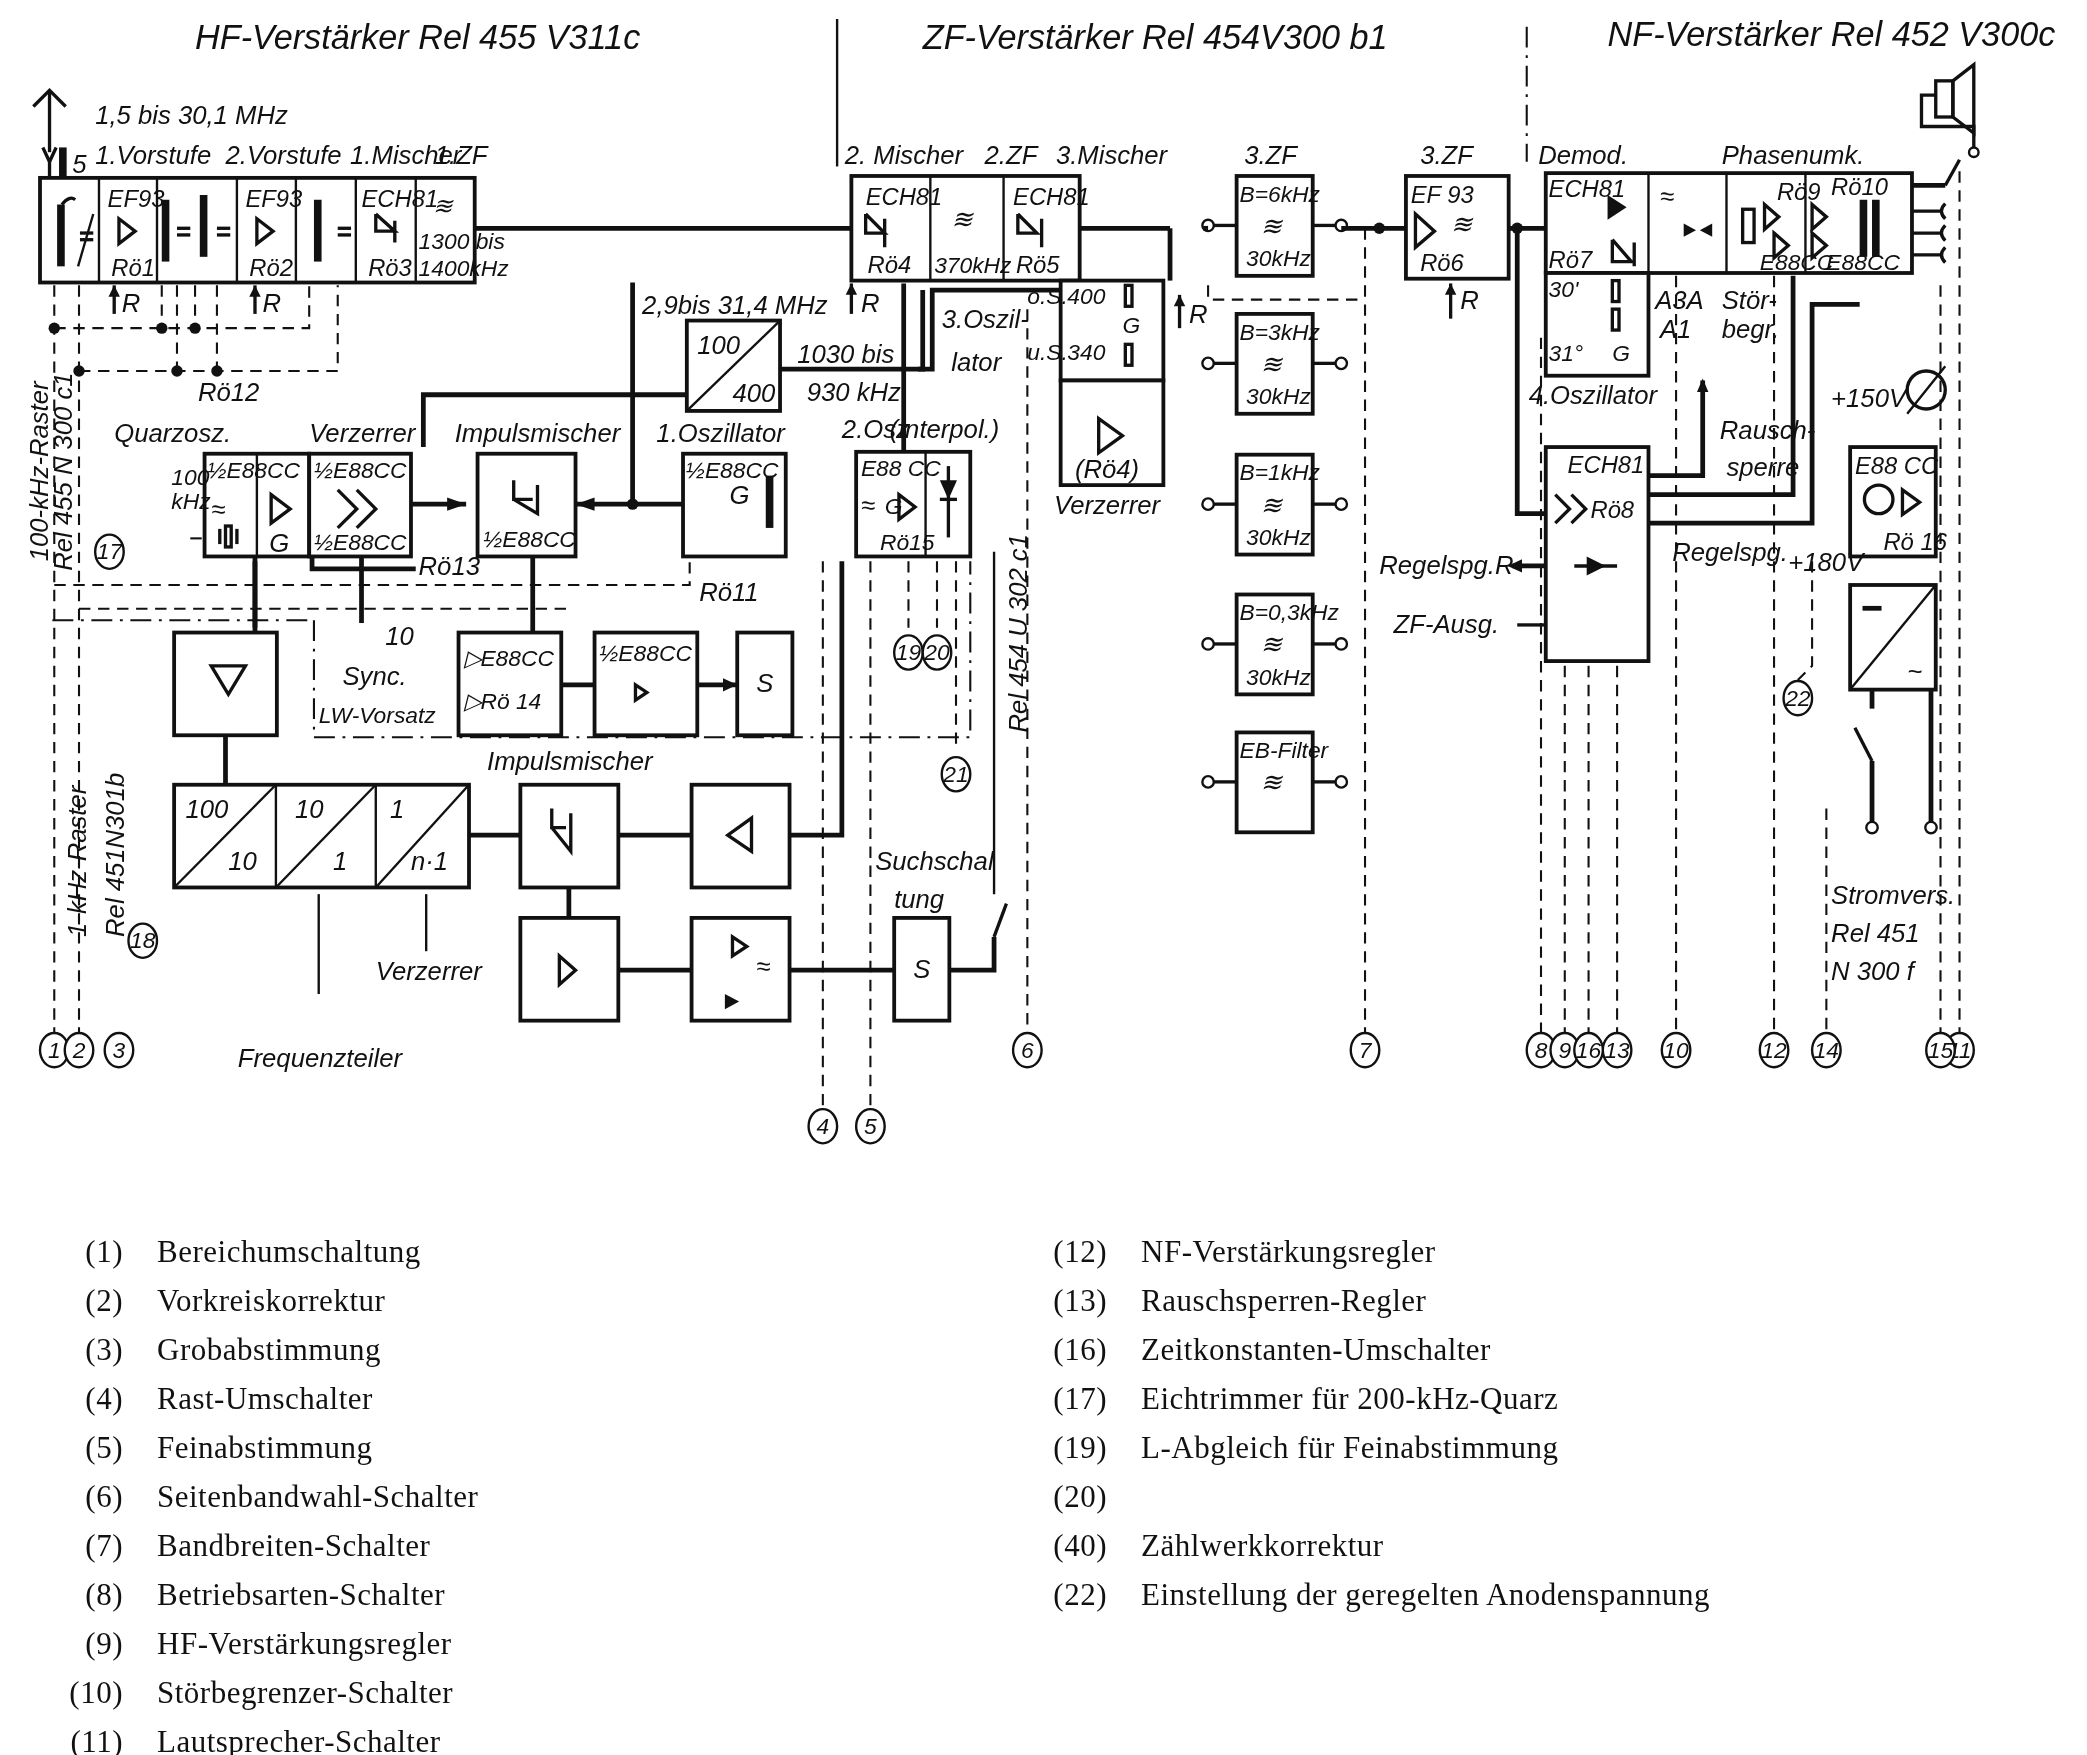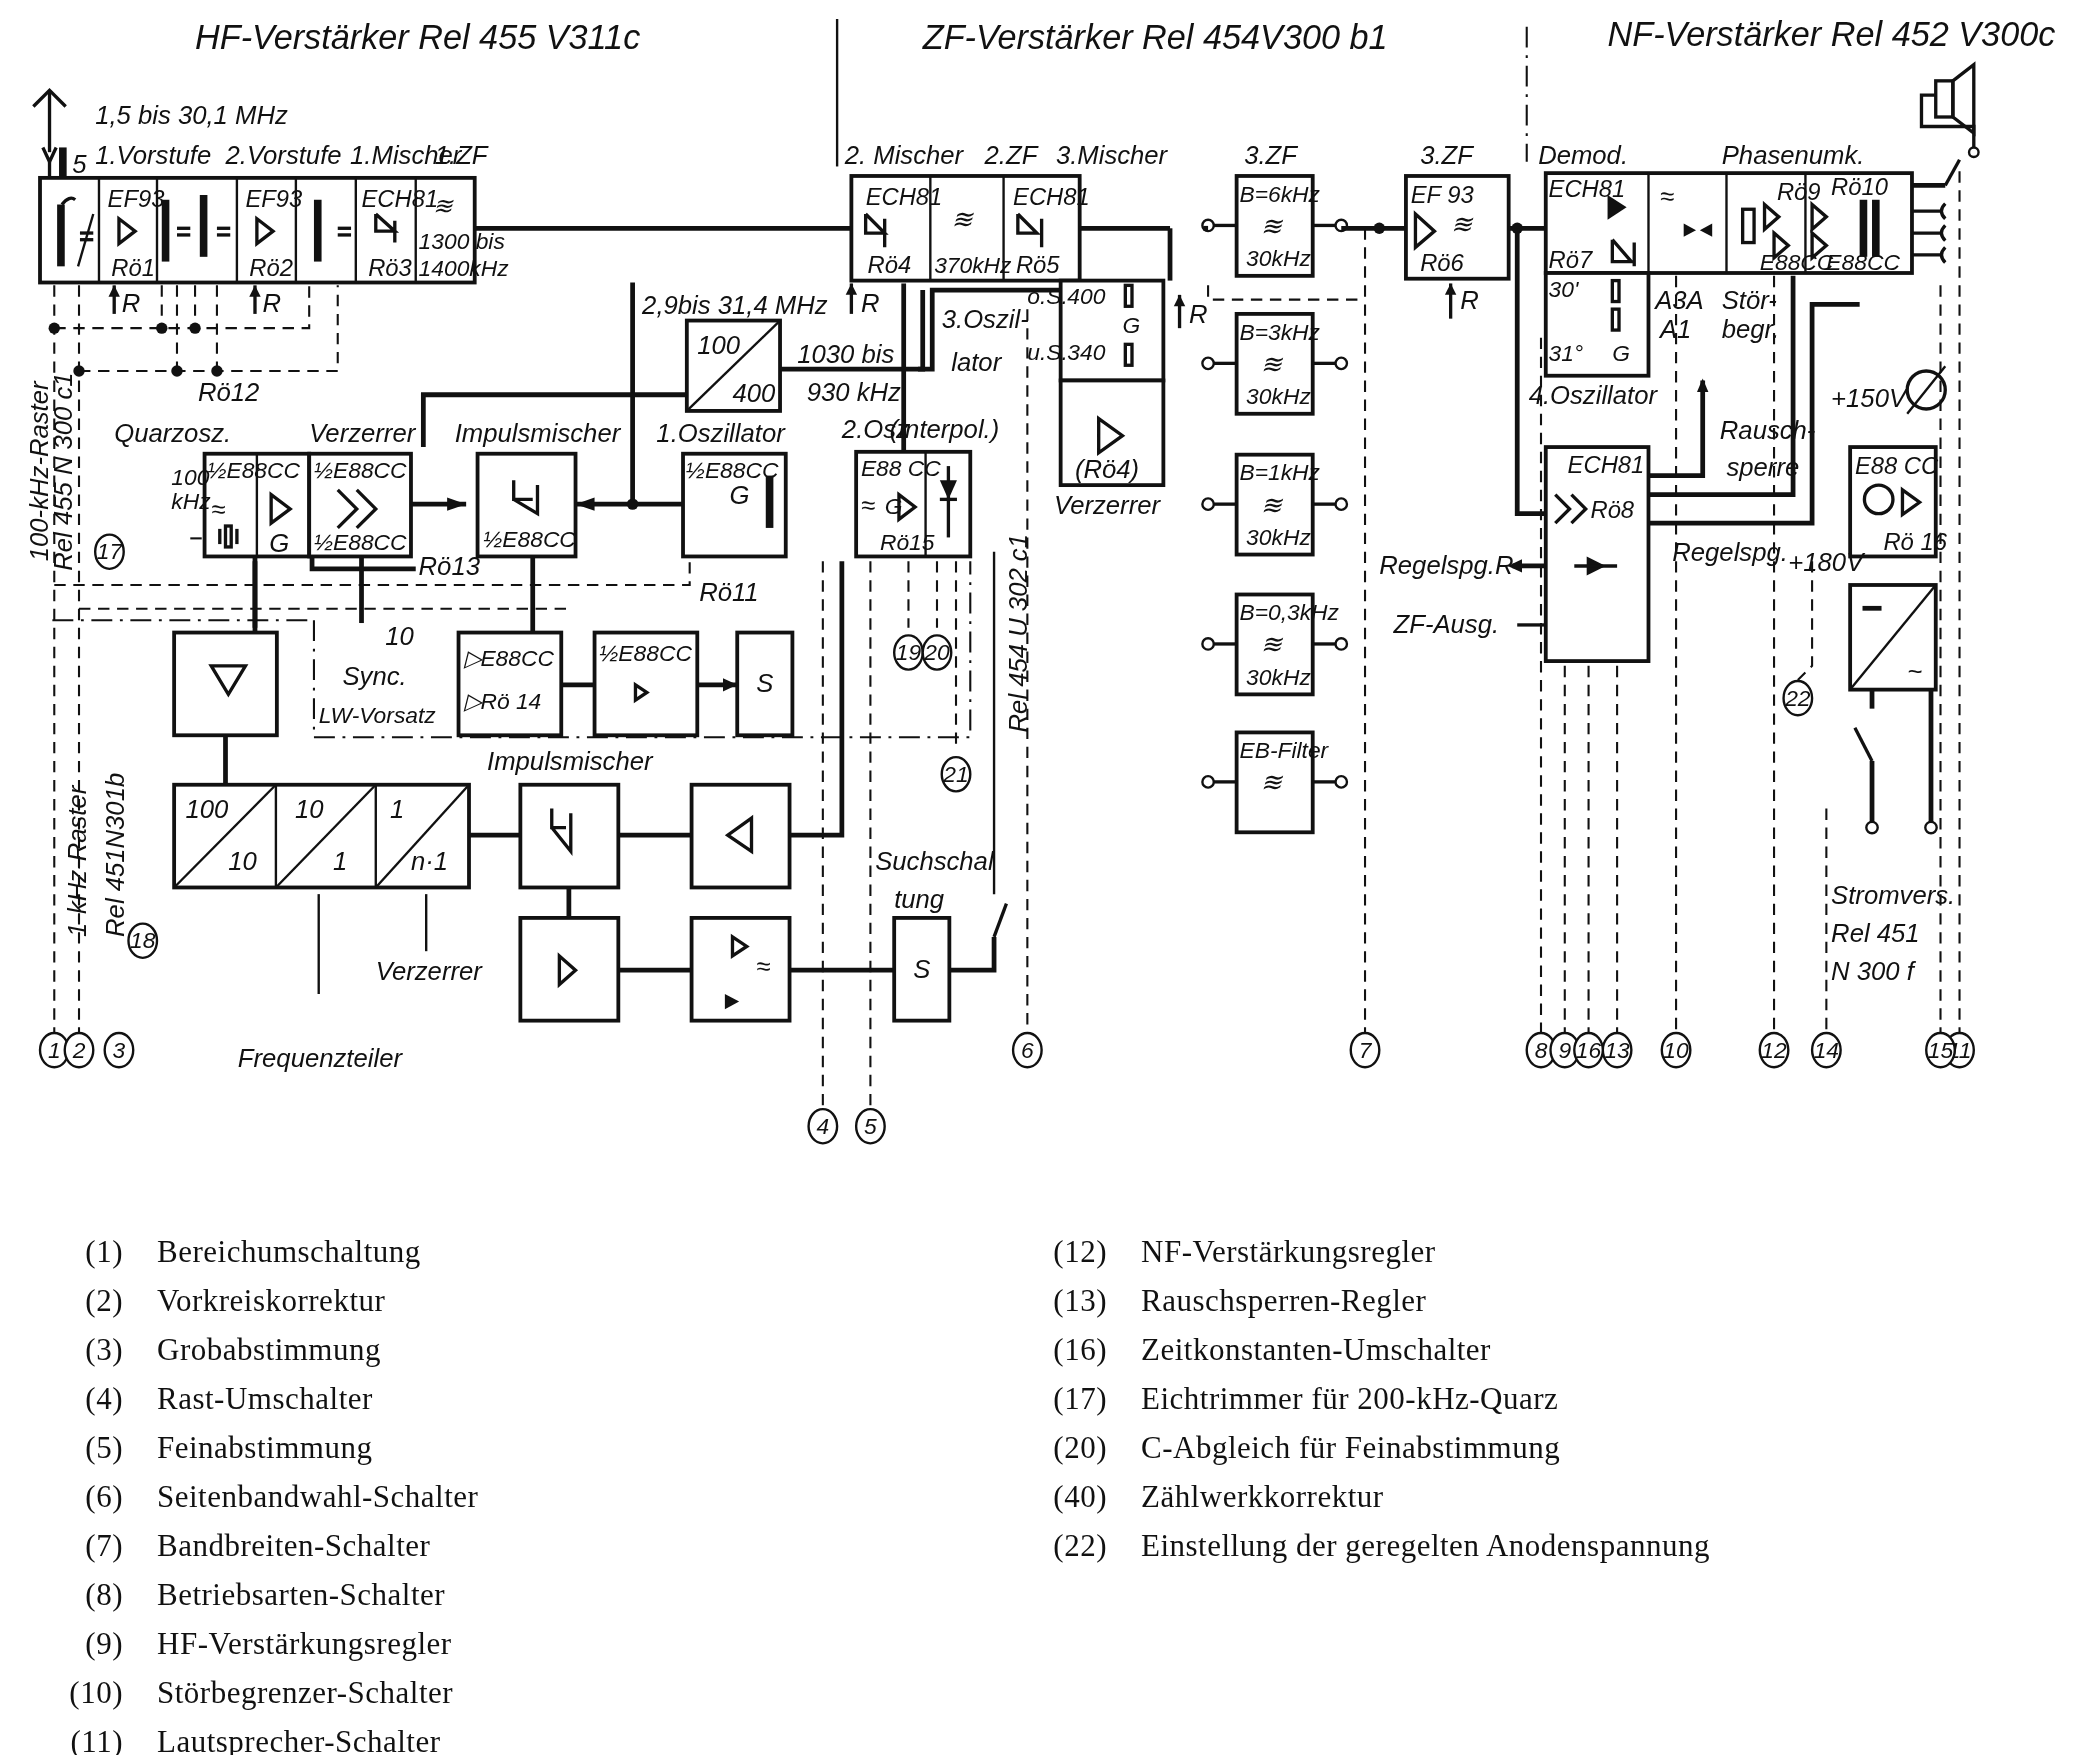--- a/index.html
+++ b/index.html
@@ -694,22 +694,25 @@
       </div>
       <div class="lrow">
         <span class="lnum">(16)</span>
         <span>Zeitkonstanten-Umschalter</span>
       </div>
       <div class="lrow">
         <span class="lnum">(17)</span>
         <span>Eichtrimmer für 200-kHz-Quarz</span>
       </div>
       <div class="lrow">
+        <span class="lnum">(19)</span>
+        <span>L-Abgleich für Feinabstimmung</span>
+      </div>
+      <div class="lrow">
         <span class="lnum">(20)</span>
-        <span>C-Abgleich für Feinabstimmung</span>
       </div>
       <div class="lrow">
         <span class="lnum">(40)</span>
         <span>Zählwerkkorrektur</span>
       </div>
       <div class="lrow">
         <span class="lnum">(22)</span>
         <span>Einstellung der geregelten Anodenspannung</span>
       </div>
     </div>

